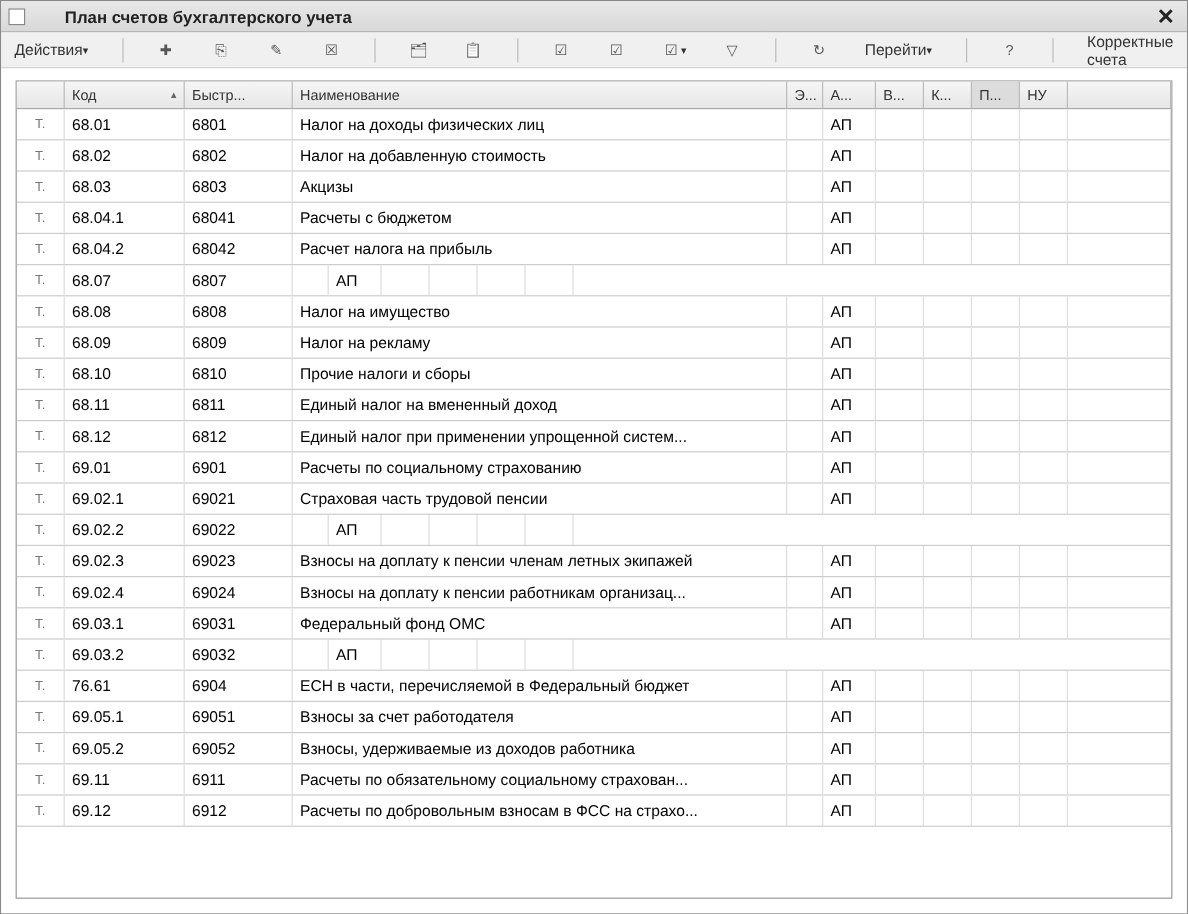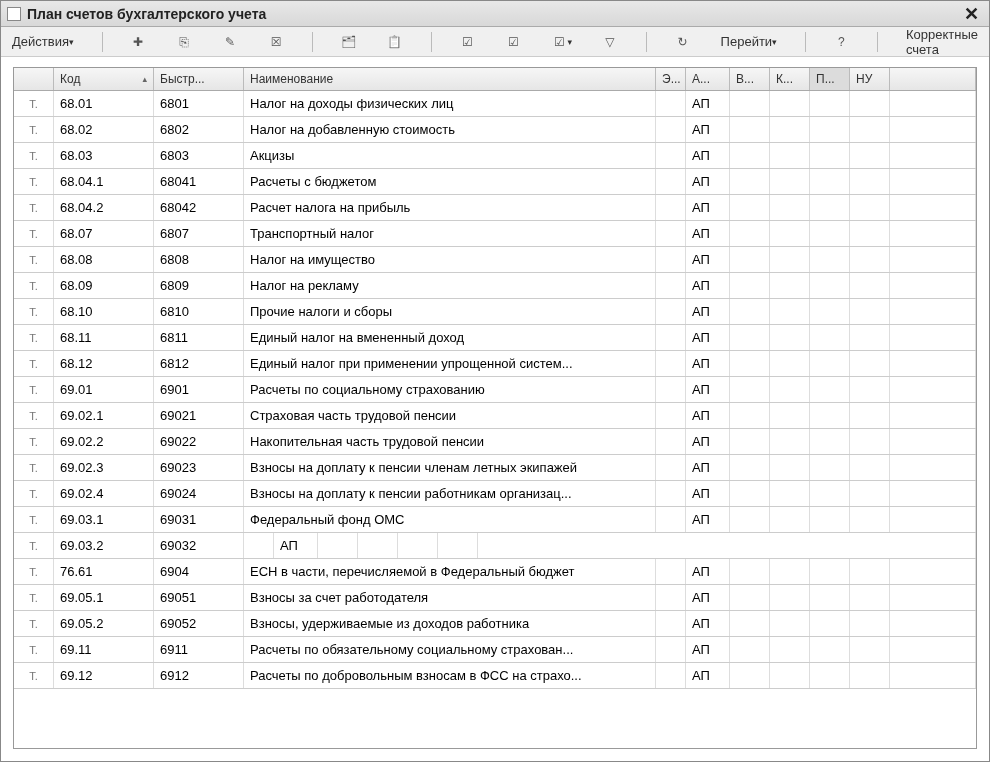--- a/index.html
+++ b/index.html
@@ -31,21 +31,21 @@
     padding: 0 6px;
     font-size: 14px;
     color: #222;
   }
   .titlebar .icon {
     width: 14px; height: 14px;
     border: 1px solid #888;
     margin-right: 6px;
     background: #fff;
   }
-  .titlebar .title { flex: 1; font-weight: bold; }
+  .titlebar .title { flex: 1; font-weight: bold; margin-left: 27px; }
   .titlebar .close {
     font-size: 18px;
     font-weight: bold;
     cursor: pointer;
     padding: 0 4px;
   }
   .toolbar {
     height: 30px;
     background: #f0f0f0;
     border-bottom: 1px solid #ccc;
@@ -281,21 +281,20 @@
             <div class="cell c-v"></div>
             <div class="cell c-k"></div>
             <div class="cell c-p"></div>
             <div class="cell c-nu"></div>
             <div class="cell c-tail"></div>
           </div>
           <div class="row">
             <div class="cell c-icon">Т.</div>
             <div class="cell c-kod">68.07</div>
             <div class="cell c-bystr">6807</div>
-            <div class="cell c-name">Транспортный налог</div>
             <div class="cell c-e"></div>
             <div class="cell c-a">АП</div>
             <div class="cell c-v"></div>
             <div class="cell c-k"></div>
             <div class="cell c-p"></div>
             <div class="cell c-nu"></div>
             <div class="cell c-tail"></div>
           </div>
           <div class="row">
             <div class="cell c-icon">Т.</div>
@@ -385,21 +384,20 @@
             <div class="cell c-v"></div>
             <div class="cell c-k"></div>
             <div class="cell c-p"></div>
             <div class="cell c-nu"></div>
             <div class="cell c-tail"></div>
           </div>
           <div class="row">
             <div class="cell c-icon">Т.</div>
             <div class="cell c-kod">69.02.2</div>
             <div class="cell c-bystr">69022</div>
-            <div class="cell c-name">Накопительная часть трудовой пенсии</div>
             <div class="cell c-e"></div>
             <div class="cell c-a">АП</div>
             <div class="cell c-v"></div>
             <div class="cell c-k"></div>
             <div class="cell c-p"></div>
             <div class="cell c-nu"></div>
             <div class="cell c-tail"></div>
           </div>
           <div class="row">
             <div class="cell c-icon">Т.</div>

